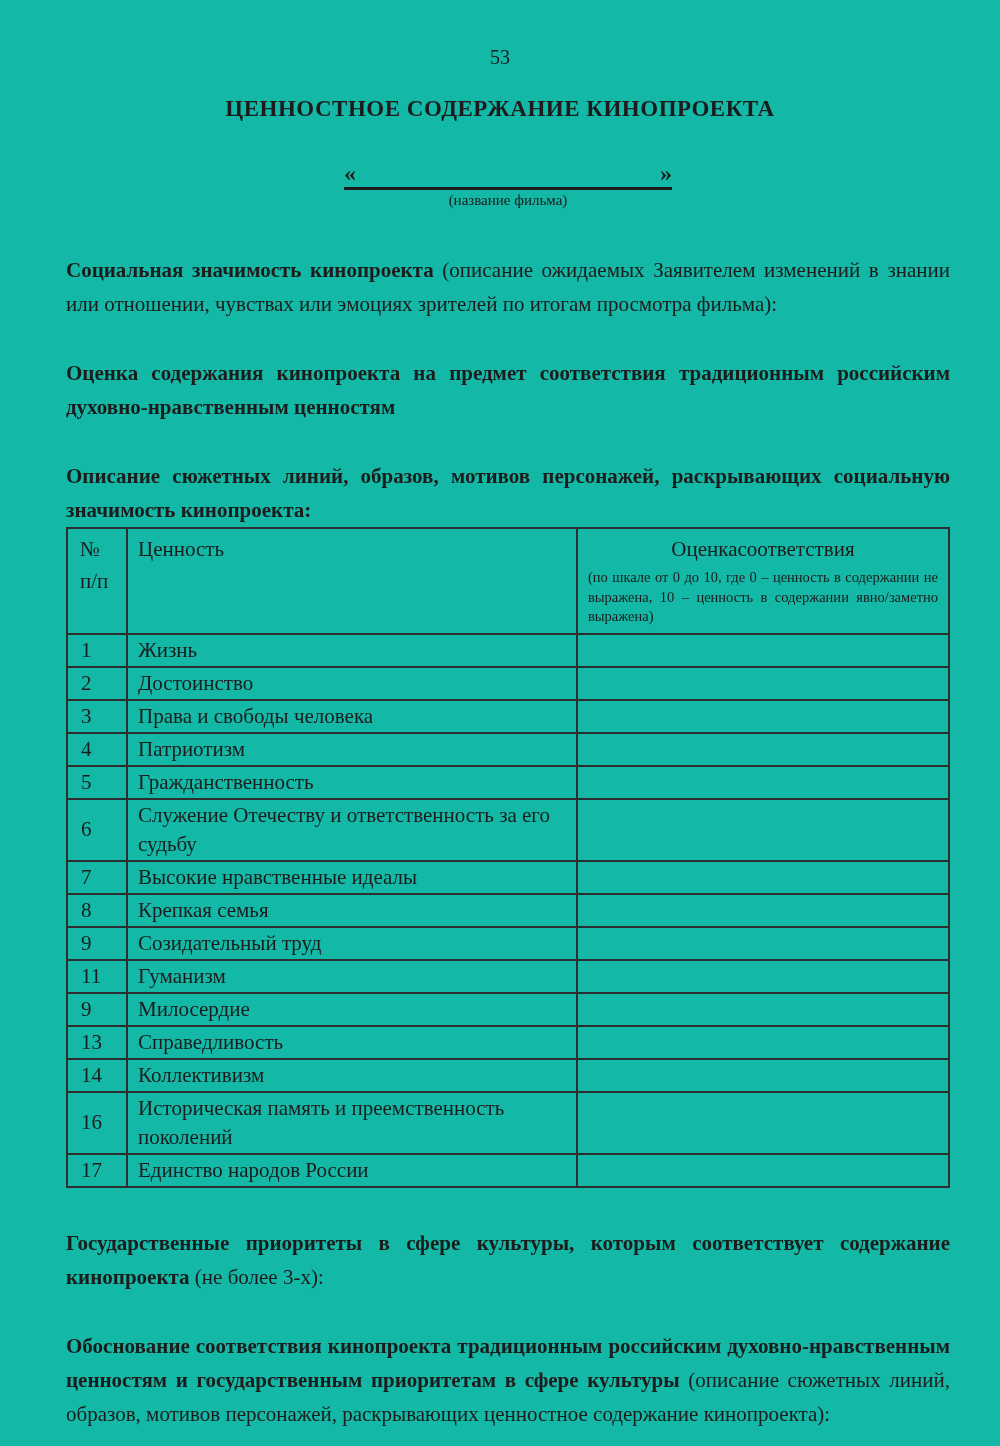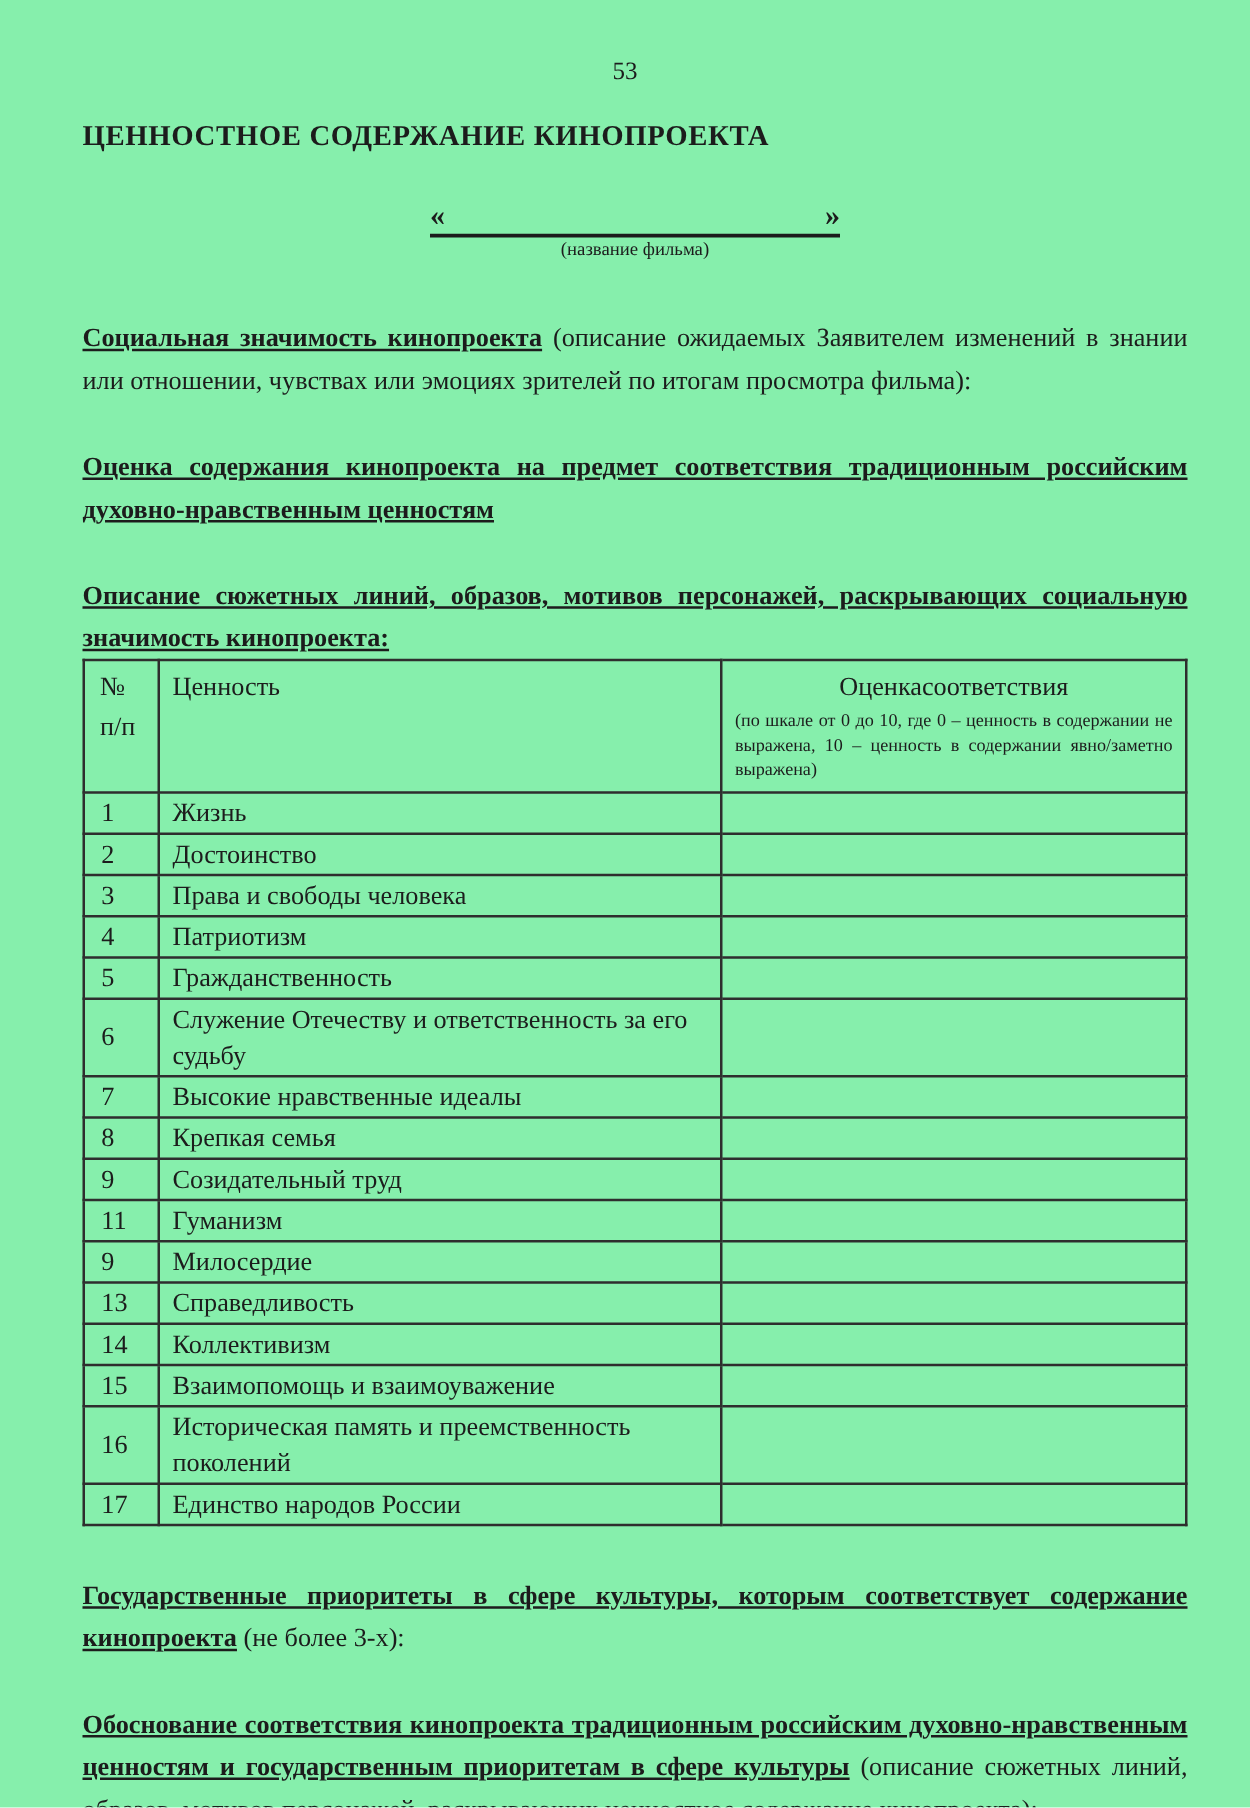--- a/index.html
+++ b/index.html
@@ -5,34 +5,34 @@
   html, body {
     margin: 0;
     padding: 0;
     background: #ffffff;
   }
   .page {
     position: relative;
     width: 1000px;
     height: 1446px;
     margin: 0 auto;
-    background: #86efac;
+    background: #14b8a6;
     color: #1c1c1c;
     font-family: "Liberation Serif", "DejaVu Serif", serif;
     box-sizing: border-box;
     padding: 46px 50px 40px 66px;
     overflow: hidden;
   }
   .page-number {
     text-align: center;
     font-size: 20px;
     margin-right: 16px;
   }
   .doc-title {
-    text-align: left;
+    text-align: center;
     font-weight: bold;
     font-size: 23px;
     letter-spacing: 0.5px;
     margin-top: 27px;
     margin-right: 16px;
   }
   .film-title-block {
     margin-top: 39px;
     text-align: center;
   }
@@ -50,21 +50,21 @@
   .film-caption {
     font-size: 15px;
     margin-top: 2px;
   }
   .para {
     text-align: justify;
     font-size: 21px;
     line-height: 34px;
     margin: 0;
   }
-  .para b { font-weight: bold; text-decoration: underline; }
+  .para b { font-weight: bold; }
   .p-social        { margin-top: 44px; }
   .p-plot          { margin-top: 35px; }
   .p-assessment    { margin-top: 35px; margin-bottom: 7px; }
   .p-priorities    { margin-top: 38px; }
   .p-justification { margin-top: 35px; }
 
   table.values {
     width: 100%;
     border-collapse: collapse;
     table-layout: fixed;
@@ -244,25 +244,20 @@
       <td class="cell-value">Справедливость</td>
       <td class="cell-score"></td>
     </tr>
 
     <tr>
       <td class="cell-num">14</td>
       <td class="cell-value">Коллективизм</td>
       <td class="cell-score"></td>
     </tr>
 
-    <tr>
-      <td class="cell-num">15</td>
-      <td class="cell-value">Взаимопомощь и взаимоуважение</td>
-      <td class="cell-score"></td>
-    </tr>
 
     <tr>
       <td class="cell-num">16</td>
       <td class="cell-value">Историческая память и преемственность поколений</td>
       <td class="cell-score"></td>
     </tr>
 
     <tr>
       <td class="cell-num">17</td>
       <td class="cell-value">Единство народов России</td>

